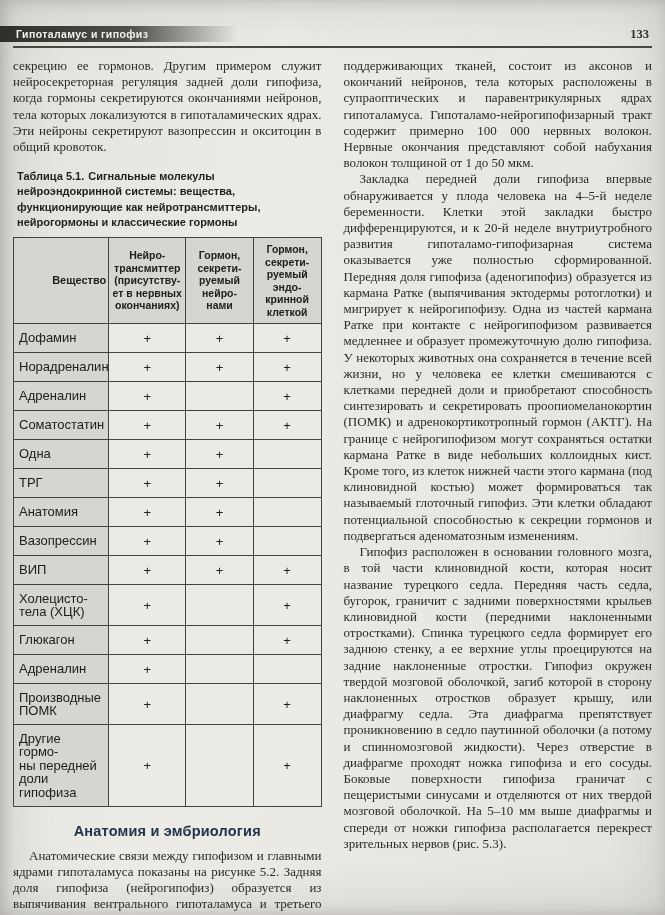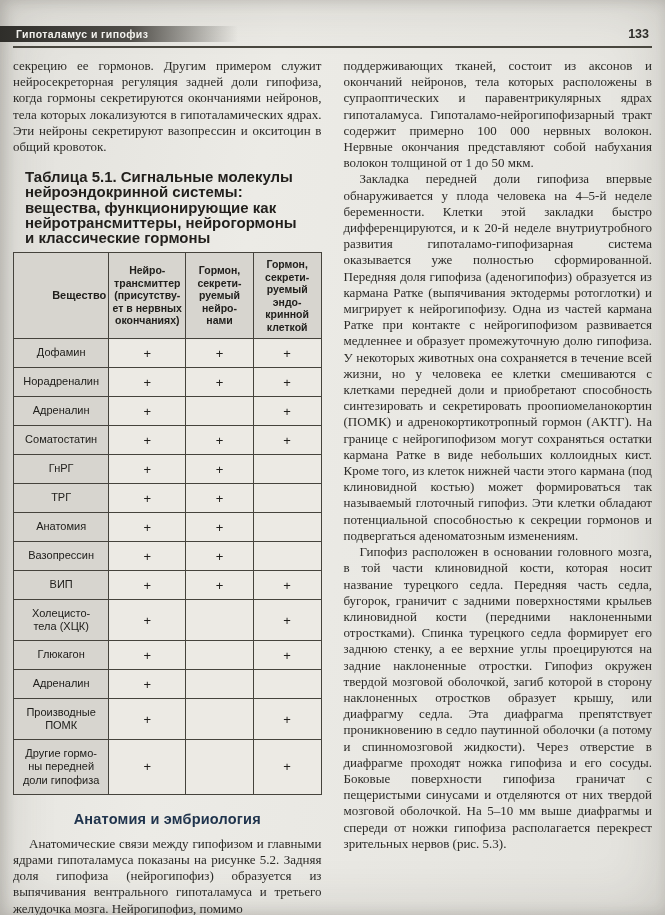--- a/index.html
+++ b/index.html
@@ -17,57 +17,57 @@
   .pagehead { position:absolute; top:26px; left:0; right:0; height:17px; }
   .runhead {
     position:absolute; left:0; top:0; height:16px; width:238px;
     background:linear-gradient(to right,#2f2e2a 0%, #504e49 55%, rgba(80,78,73,0) 100%);
     color:#f3f2ee; font-family:"Liberation Sans", sans-serif;
     font-size:10.5px; font-weight:bold; line-height:16px;
     padding-left:16px; letter-spacing:.4px;
   }
   .pagenum {
     position:absolute; right:16px; top:1px;
-    font-family:Liberation Sans, sans-serif; font-size:12.5px; font-weight:bold; color:#2d2c29;
+    font-family:Liberation Serif, serif; font-size:12.5px; font-weight:bold; color:#2d2c29;
   }
   .rule { position:absolute; top:46px; left:13px; right:13px; height:2px; background:#49473f; }
 
   
   .cols { position:absolute; top:58px; left:13px; right:13px; bottom:0; display:flex; gap:22px; }
   .col { flex:1 1 0; min-width:0; }
 
   .body { font-size:13px; line-height:16.2px; text-align:justify; color:#2b2a27; }
   .indent { text-indent:16px; }
 
   
   .caption {
-    margin:14px 12px 7px;
+    margin:14px 4px 7px;
     font-family:"Liberation Sans", sans-serif;
-    font-size:15px; line-height:15.2px; font-weight:bold; color:#211f1c;
+    font-size:11px; line-height:15.2px; font-weight:bold; color:#211f1c;
   }
   .cap-label { margin-right:4px; }
 
   
   table.sigtable {
     width:100%; border-collapse:collapse; table-layout:fixed;
     font-family:"Liberation Sans", sans-serif; margin-bottom:2px;
     border:1.5px solid #413f39;
   }
   .sigtable th, .sigtable td { border:1px solid #45433c; }
   .sigtable thead th {
     background:#d7d5cf; color:#21201d;
     font-size:10.5px; line-height:12.5px; font-weight:bold;
     text-align:center; vertical-align:middle; padding:5px 2px;
     white-space:pre-line;
   }
   .sigtable thead th.sub-h { text-align:right; padding-left:6px; font-size:11px; }
   .sigtable td.sub {
     background:#d7d5cf; color:#21201d;
-    font-size:11px; line-height:13.5px; padding:6.5px 5px;
-    text-align:center; vertical-align:middle; white-space:pre-line;
+    font-size:13px; line-height:13.5px; padding:6.5px 5px;
+    text-align:left; vertical-align:middle; white-space:pre-line;
   }
   .sigtable td.plus {
     background:#eceae4; text-align:center; vertical-align:middle;
     font-size:13px; color:#21201d; padding:6.5px 2px;
   }
 
   
   .sec-head {
     margin:16px 0 9px;
     font-family:"Liberation Sans", sans-serif;
@@ -143,21 +143,21 @@
             <td class="plus"></td>
             <td class="plus">+</td>
           </tr>
           <tr>
             <td class="sub">Соматостатин</td>
             <td class="plus">+</td>
             <td class="plus">+</td>
             <td class="plus">+</td>
           </tr>
           <tr>
-            <td class="sub">ГнРГ</td>
+            <td class="sub">Одна</td>
             <td class="plus">+</td>
             <td class="plus">+</td>
             <td class="plus"></td>
           </tr>
           <tr>
             <td class="sub">ТРГ</td>
             <td class="plus">+</td>
             <td class="plus">+</td>
             <td class="plus"></td>
           </tr>

